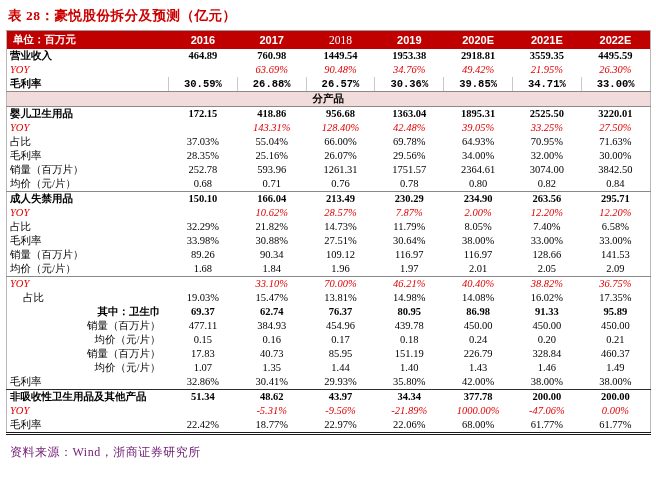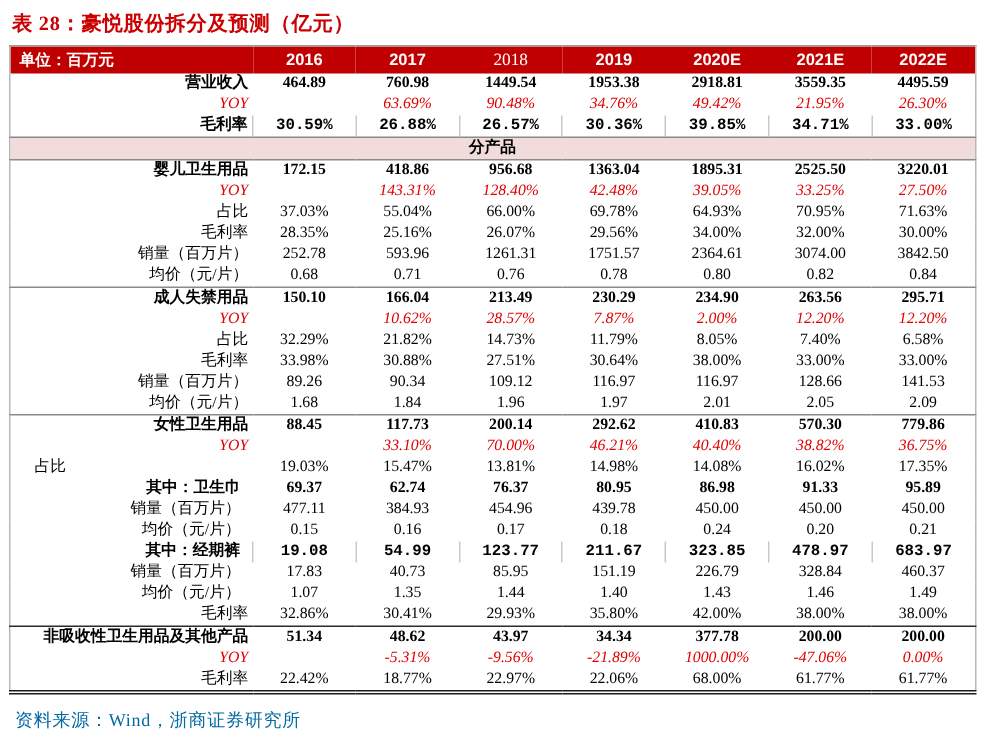--- a/index.html
+++ b/index.html
@@ -51,41 +51,41 @@
   thead th.lbl{text-align:left;padding-left:6px;font-family:"Liberation Serif","DejaVu Serif",serif;font-size:10.5px;}
   thead th.serif-normal{font-weight:normal;font-family:"Liberation Serif","DejaVu Serif",serif;font-size:11.5px;}
   tbody td{
     height:14px;
     line-height:14px;
     padding:0 3px;
     text-align:center;
     white-space:nowrap;
     overflow:hidden;
   }
-  tbody td.lbl{text-align:right;}
+  tbody td.lbl{text-align:left;}
   tr.total td{font-weight:bold;}
   tr.yoy td{color:var(--yoy-red);font-style:italic;}
   tr.yoy td.lbl{font-weight:normal;margin-top:27px;}
   tr.left td.lbl{text-align:left;padding-left:16px;}
   tr.right td.lbl{text-align:right;padding-right:8px;}
   tr.vlines td.val{border-left:1px solid var(--grid-light);font-family:Liberation Mono, monospace;}
   tr.sep td{border-bottom:1px solid var(--sep-gray);}
   tr.sep-dark td{border-bottom:1.5px solid var(--sep-dark);}
   tr.band td{
     background:var(--band-bg);
     font-weight:bold;
     height:14px;
     border-top:1px solid var(--sep-gray);
     border-bottom:1px solid var(--sep-gray);
   }
   .source{
     margin-top:9px;
     padding-left:4px;
     font-size:12px;
-    color:#0369a1;
+    color:#701a75;
     letter-spacing:0.5px;
   }
 </style>
 </head>
 <body>
 
 <div class="page">
   <div class="title">表 28：豪悦股份拆分及预测（亿元）</div>
 
   <table class="tbl">
@@ -258,30 +258,20 @@
         <tr class="plain sep">
           <td class="lbl">均价（元/片）</td>
           <td class="val">1.68</td>
           <td class="val">1.84</td>
           <td class="val">1.96</td>
           <td class="val">1.97</td>
           <td class="val">2.01</td>
           <td class="val">2.05</td>
           <td class="val">2.09</td>
         </tr>
-        <tr class="total">
-          <td class="lbl">女性卫生用品</td>
-          <td class="val">88.45</td>
-          <td class="val">117.73</td>
-          <td class="val">200.14</td>
-          <td class="val">292.62</td>
-          <td class="val">410.83</td>
-          <td class="val">570.30</td>
-          <td class="val">779.86</td>
-        </tr>
         <tr class="yoy">
           <td class="lbl">YOY</td>
           <td class="val"></td>
           <td class="val">33.10%</td>
           <td class="val">70.00%</td>
           <td class="val">46.21%</td>
           <td class="val">40.40%</td>
           <td class="val">38.82%</td>
           <td class="val">36.75%</td>
         </tr>
@@ -318,30 +308,20 @@
         <tr class="plain right">
           <td class="lbl">均价（元/片）</td>
           <td class="val">0.15</td>
           <td class="val">0.16</td>
           <td class="val">0.17</td>
           <td class="val">0.18</td>
           <td class="val">0.24</td>
           <td class="val">0.20</td>
           <td class="val">0.21</td>
         </tr>
-        <tr class="total right vlines">
-          <td class="lbl">其中：经期裤</td>
-          <td class="val">19.08</td>
-          <td class="val">54.99</td>
-          <td class="val">123.77</td>
-          <td class="val">211.67</td>
-          <td class="val">323.85</td>
-          <td class="val">478.97</td>
-          <td class="val">683.97</td>
-        </tr>
         <tr class="plain right">
           <td class="lbl">销量（百万片）</td>
           <td class="val">17.83</td>
           <td class="val">40.73</td>
           <td class="val">85.95</td>
           <td class="val">151.19</td>
           <td class="val">226.79</td>
           <td class="val">328.84</td>
           <td class="val">460.37</td>
         </tr>

